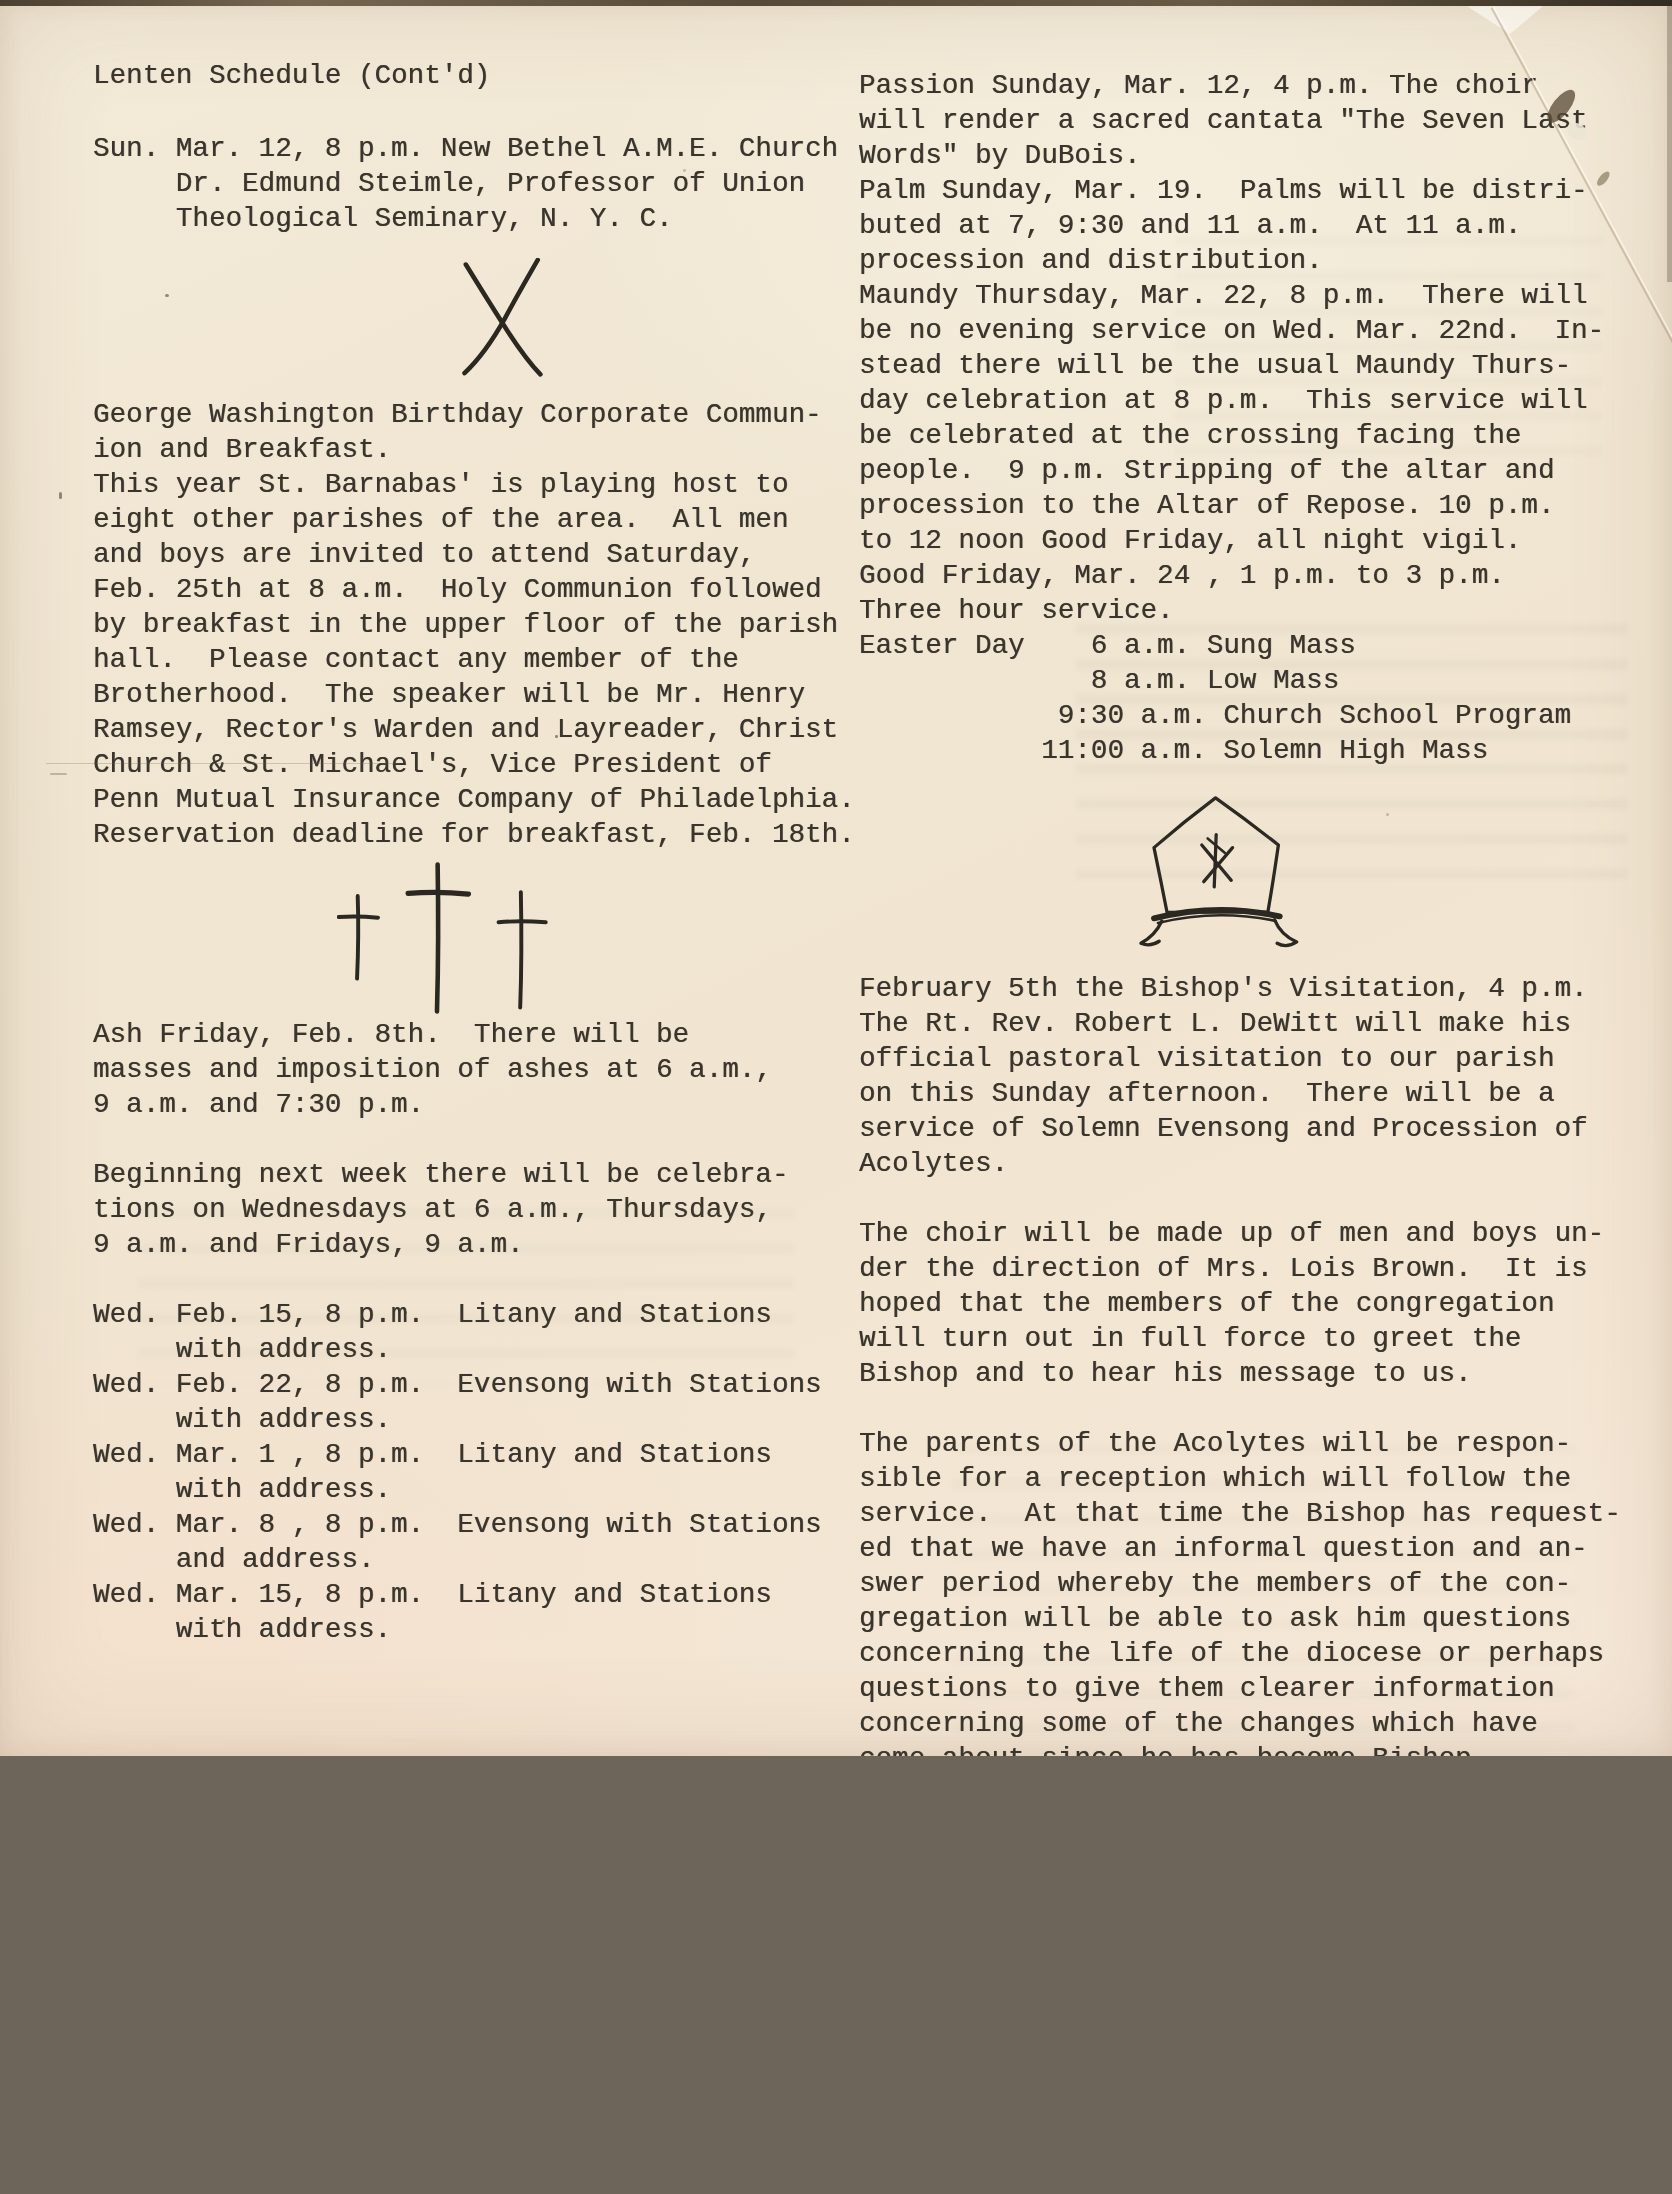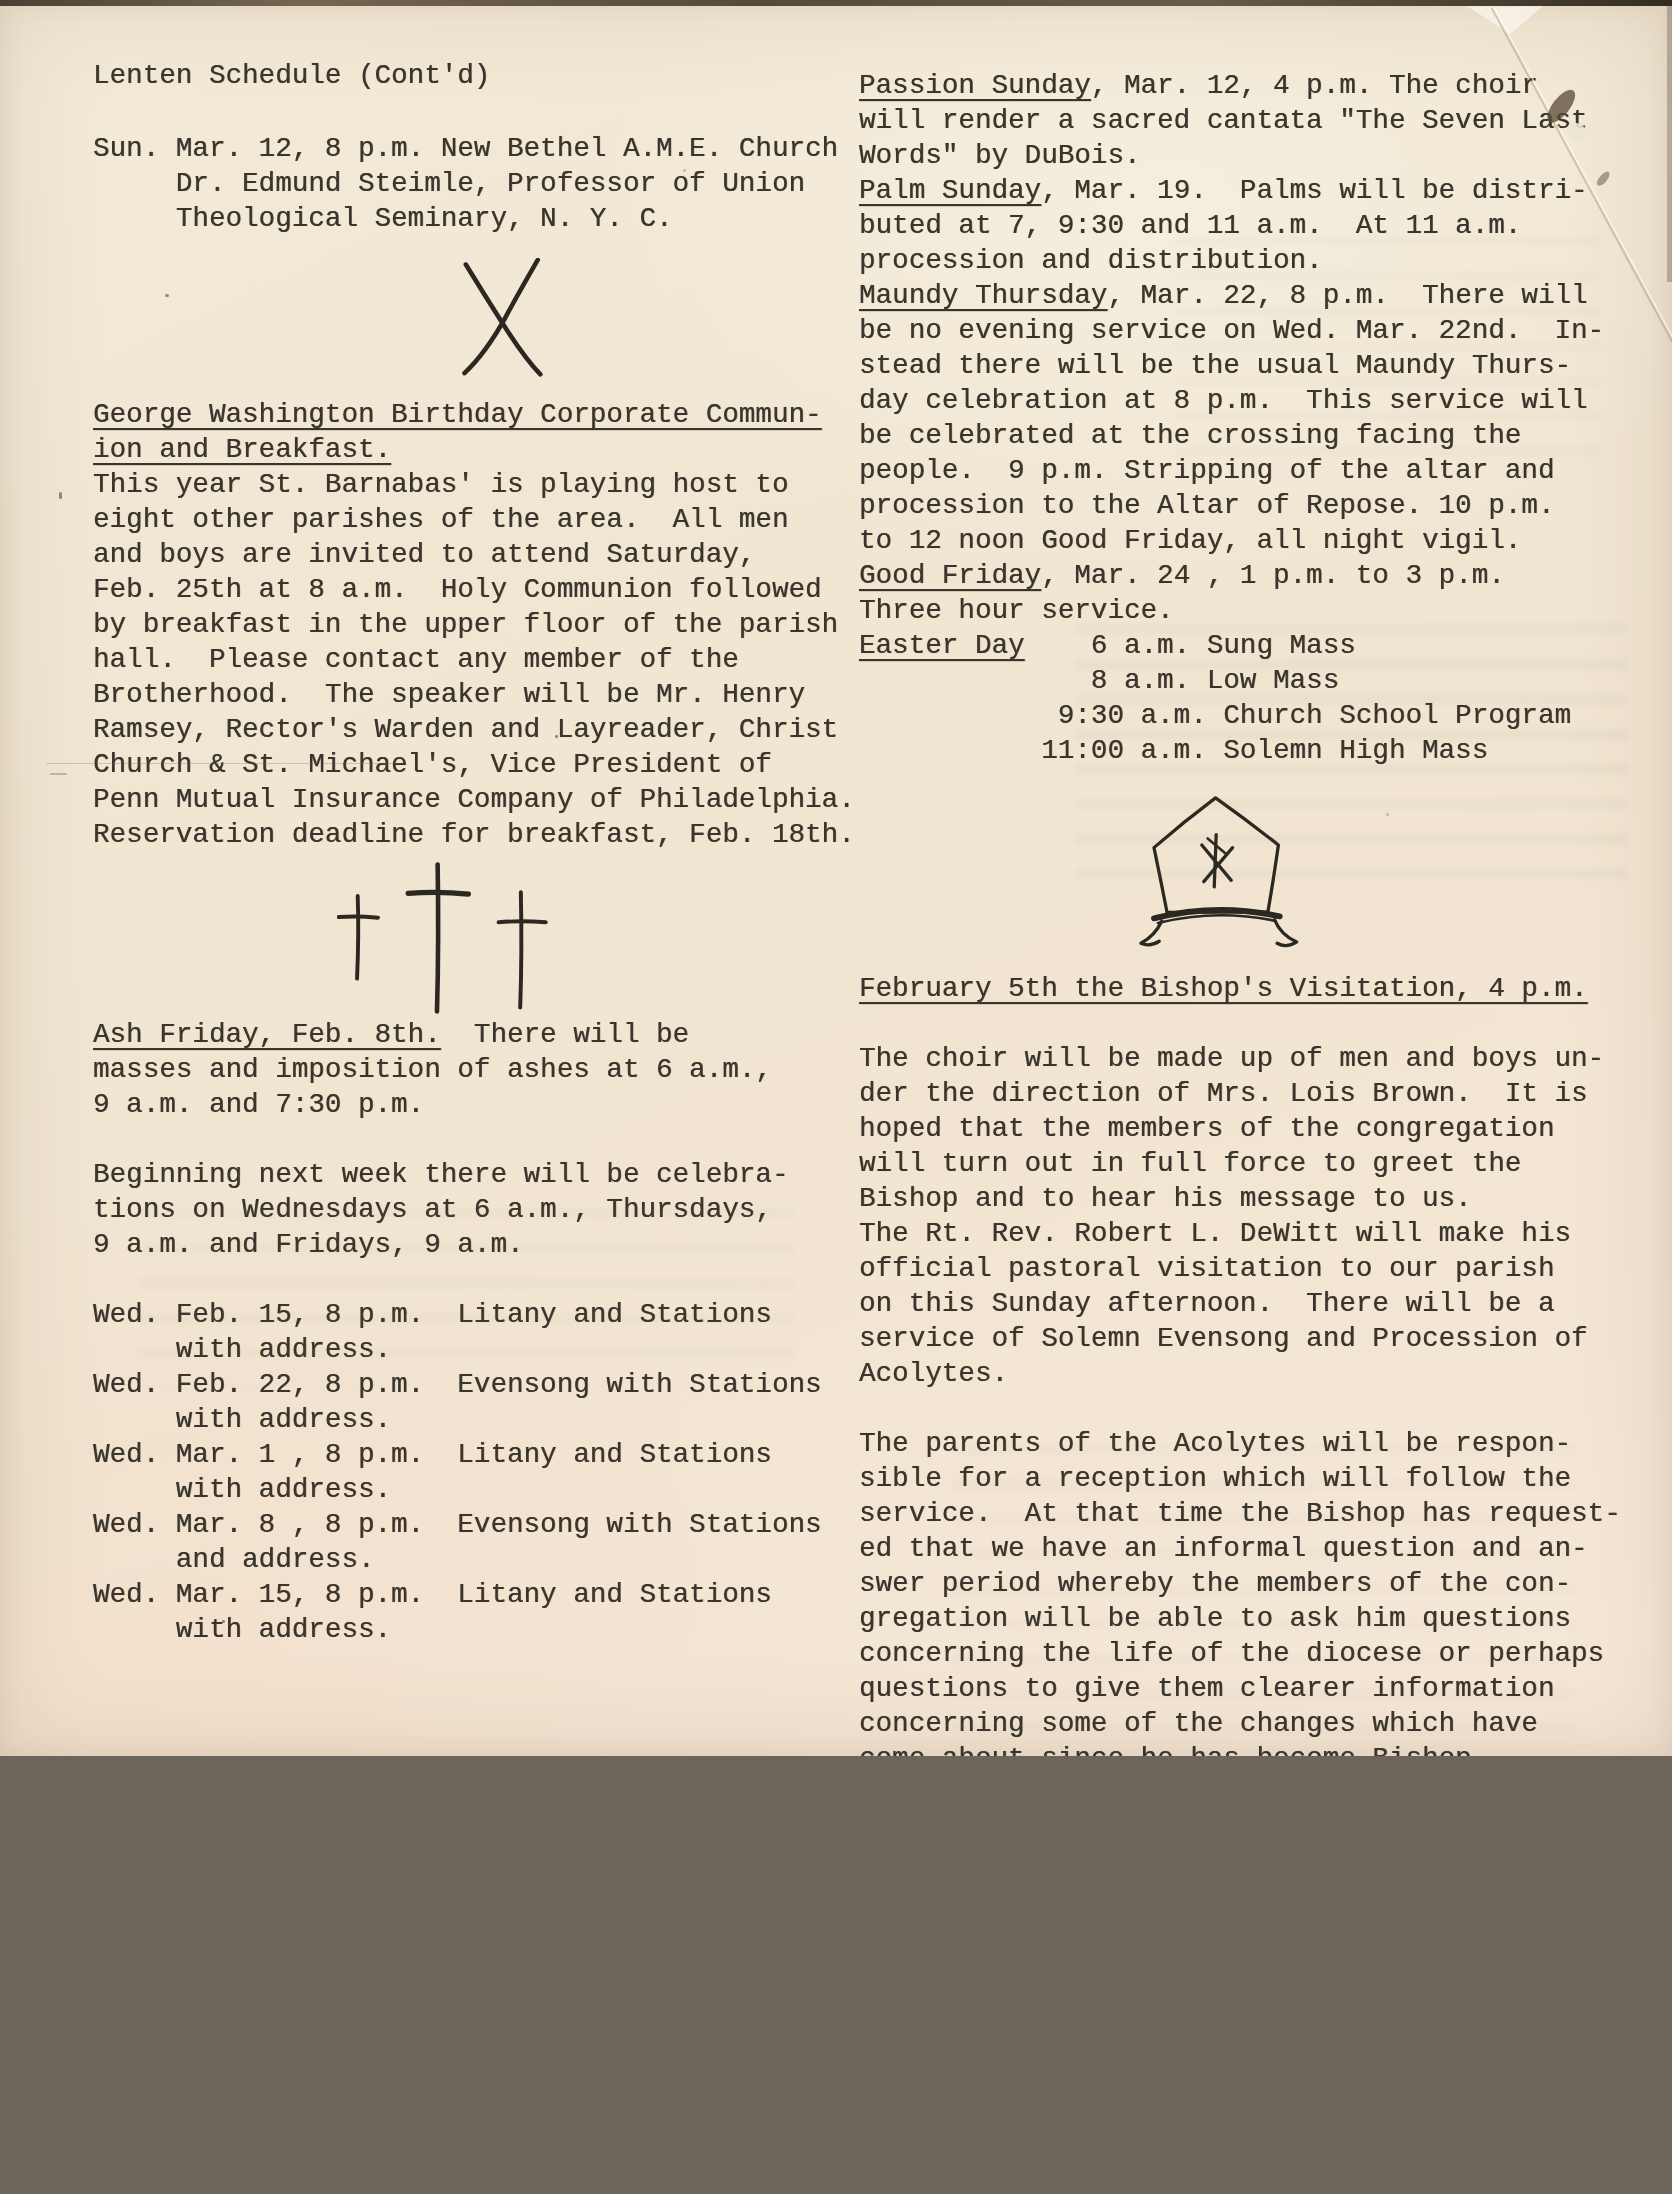--- a/index.html
+++ b/index.html
@@ -10,21 +10,21 @@
       radial-gradient(ellipse 919px 591px at 70% 12%, rgba(255,252,242,0.35), rgba(255,252,242,0) 65%),
       radial-gradient(ellipse 1050px 788px at 10% 95%, rgba(246,215,196,0.30), rgba(246,215,196,0) 60%),
       linear-gradient(155deg,#f3ead8 0%,#f0e6d2 35%,#f1e5d1 60%,#f4e6d4 82%,#f6e8d8 100%);
     box-shadow: inset 0 0 105px rgba(125,95,62,0.16), inset 0 0 23.6px rgba(125,95,62,0.12);
     font-family:"Liberation Mono","DejaVu Sans Mono",monospace;
     font-size:27.6px;line-height:35px;color:#3a352c;
     text-shadow:0.5px 0.3px 0.4px rgba(55,50,41,0.55), 0 0 0.7px rgba(55,50,41,0.25);
   }
   .blk{white-space:pre;margin:0;}
   .mt{margin-top:35px;}
-  .u{text-decoration:underline;text-decoration-thickness:2.3px;text-underline-offset:5.9px;}
+  .u{text-decoration-thickness:2.3px;text-underline-offset:5.9px;}
   .col-left{position:absolute;left:93px;top:58px;width:778px;}
   .col-right{position:absolute;left:859px;top:68px;width:788px;}
   .title{margin-bottom:38px;}
   .x-wrap{margin:22px 0 19.7px 349px;}
   .crosses-wrap{margin:10.5px 0 2.6px 244px;}
   .mitre-wrap{margin:22px 0 15.8px 257px;}
   .cal-date{white-space:pre;margin:0;padding-left:83px;}
   svg.draw{display:block;}
   svg.draw path, svg.draw line{stroke:#2b2822;fill:none;stroke-linecap:round;stroke-linejoin:round;}
   
@@ -135,31 +135,31 @@
         <path d="M70 200 Q60 222 38 234 Q52 240 66 231" stroke-width="5"></path>
         <path d="M242 198 Q252 222 276 232 Q260 242 246 234" stroke-width="5"></path>
         <path d="M153 68 L150 148" stroke-width="5"></path>
         <path d="M131 84 L176 138" stroke-width="5"></path>
         <path d="M178 88 L134 140" stroke-width="5"></path>
         <path d="M140 74 L166 96" stroke-width="4"></path>
       </svg>
     </div>
 
     <p class="blk"><span class="u">February 5th the Bishop's Visitation, 4 p.m.</span></p>
+    <p class="blk">The Rt. Rev. Robert L. DeWitt will make his
+official pastoral visitation to our parish
+on this Sunday afternoon.  There will be a
+service of Solemn Evensong and Procession of
+Acolytes.</p>
+
     <p class="blk mt">The choir will be made up of men and boys un-
 der the direction of Mrs. Lois Brown.  It is
 hoped that the members of the congregation
 will turn out in full force to greet the
 Bishop and to hear his message to us.</p>
-
-    <p class="blk">The Rt. Rev. Robert L. DeWitt will make his
-official pastoral visitation to our parish
-on this Sunday afternoon.  There will be a
-service of Solemn Evensong and Procession of
-Acolytes.</p>
 
     <p class="blk mt">The parents of the Acolytes will be respon-
 sible for a reception which will follow the
 service.  At that time the Bishop has request-
 ed that we have an informal question and an-
 swer period whereby the members of the con-
 gregation will be able to ask him questions
 concerning the life of the diocese or perhaps
 questions to give them clearer information
 concerning some of the changes which have

